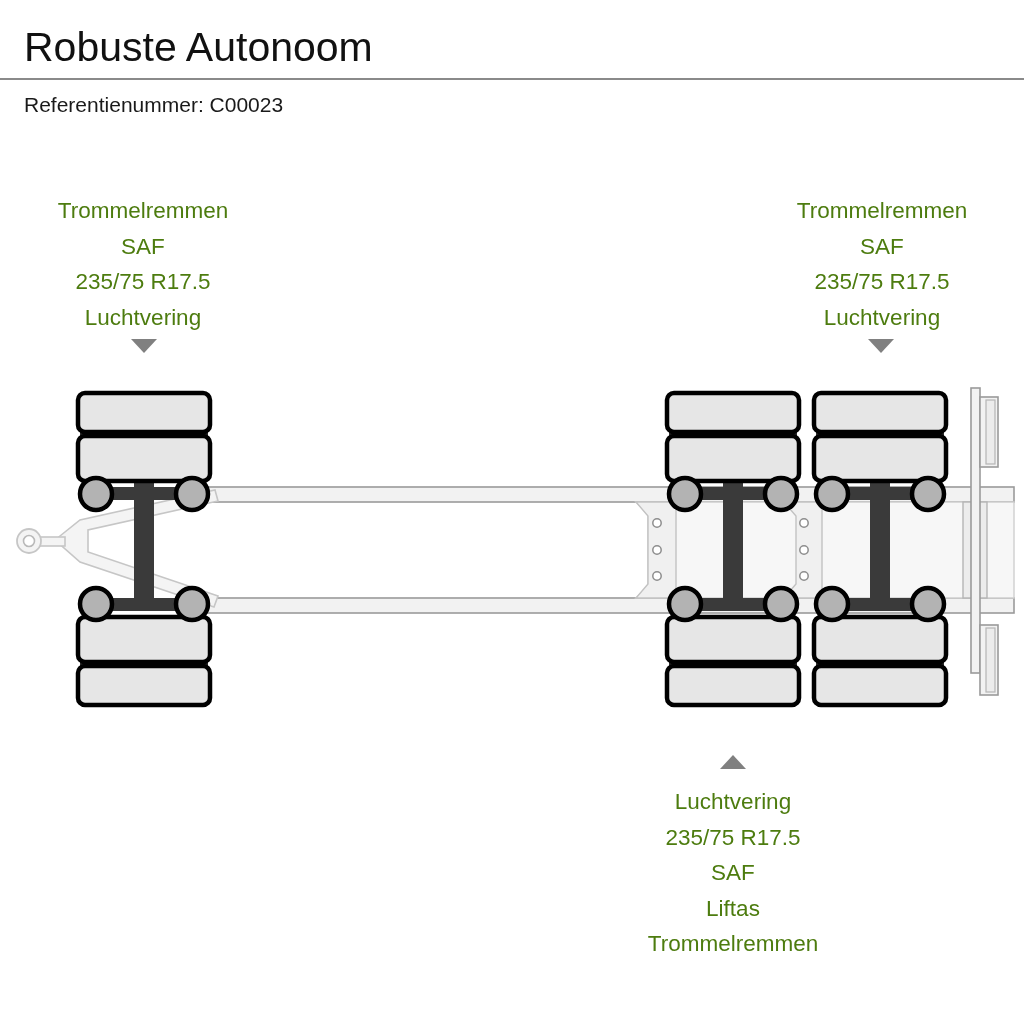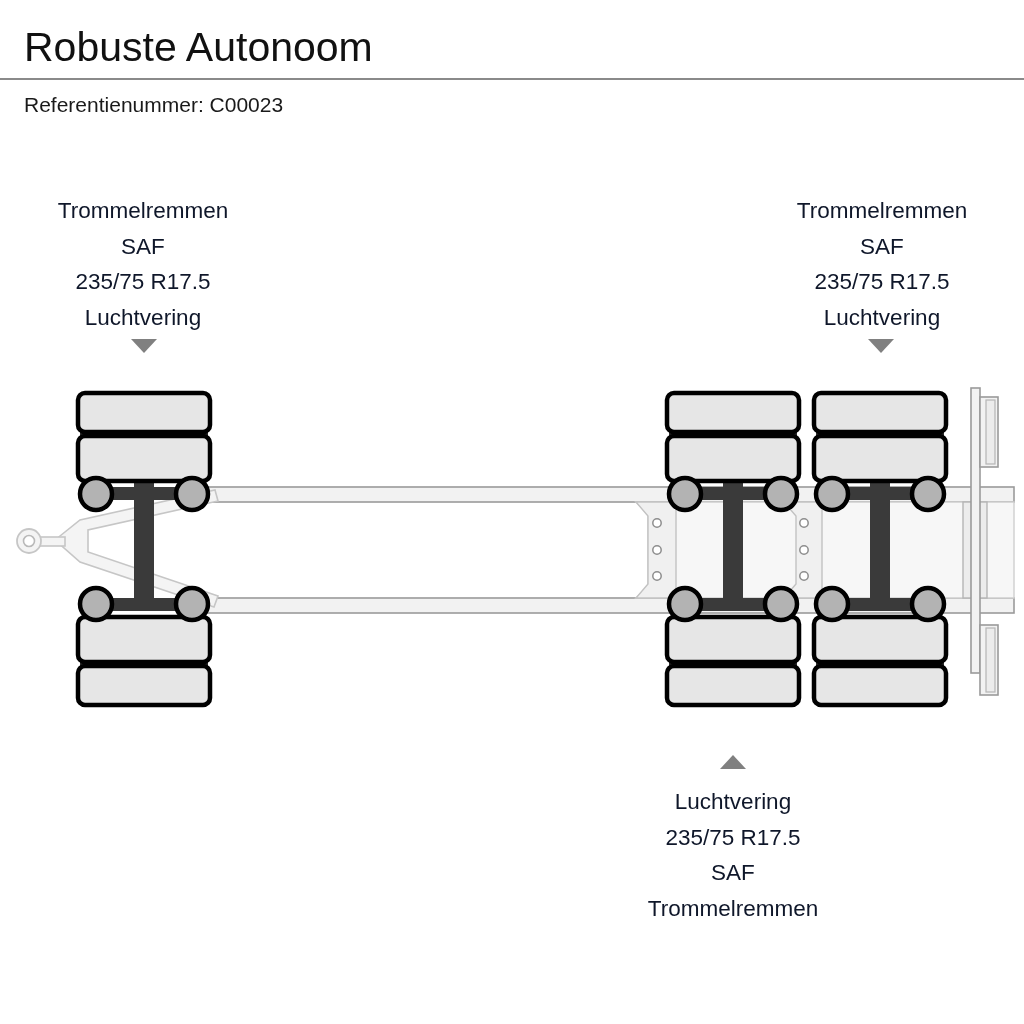--- a/index.html
+++ b/index.html
@@ -58,21 +58,21 @@
     white-space: nowrap;
     text-align: center;
   }
 
   
   .callout {
     position: absolute;
     text-align: center;
     font-size: 22.5px;
     line-height: 35.6px;
-    color: #0f172a;
+    color: #4d7c0f;
     white-space: nowrap;
   }
   .callout .ln { display: block; }
 
   .callout-left  { left: 12px;  top: 193px; width: 262px; }
   .callout-right { left: 748px; top: 193px; width: 268px; }
   .callout-bottom{ left: 572px; top: 784px; width: 322px; }
 
   .tri {
     position: absolute;
@@ -122,20 +122,21 @@
     <span class="ln">235/75 R17.5</span>
     <span class="ln">Luchtvering</span>
   </div>
   <div class="tri tri-down tri-right"></div>
 
   <div class="tri tri-up tri-bottom"></div>
   <div class="callout callout-bottom">
     <span class="ln">Luchtvering</span>
     <span class="ln">235/75 R17.5</span>
     <span class="ln">SAF</span>
+    <span class="ln">Liftas</span>
     <span class="ln">Trommelremmen</span>
   </div>
 
   <div class="drawing">
     <svg width="1024" height="360" viewBox="0 0 1024 360" xmlns="http://www.w3.org/2000/svg">
 
       <g>
 
         <rect x="196" y="117" width="818" height="15" fill="#f2f2f2" stroke="#9a9a9a" stroke-width="1.6"></rect>
 

